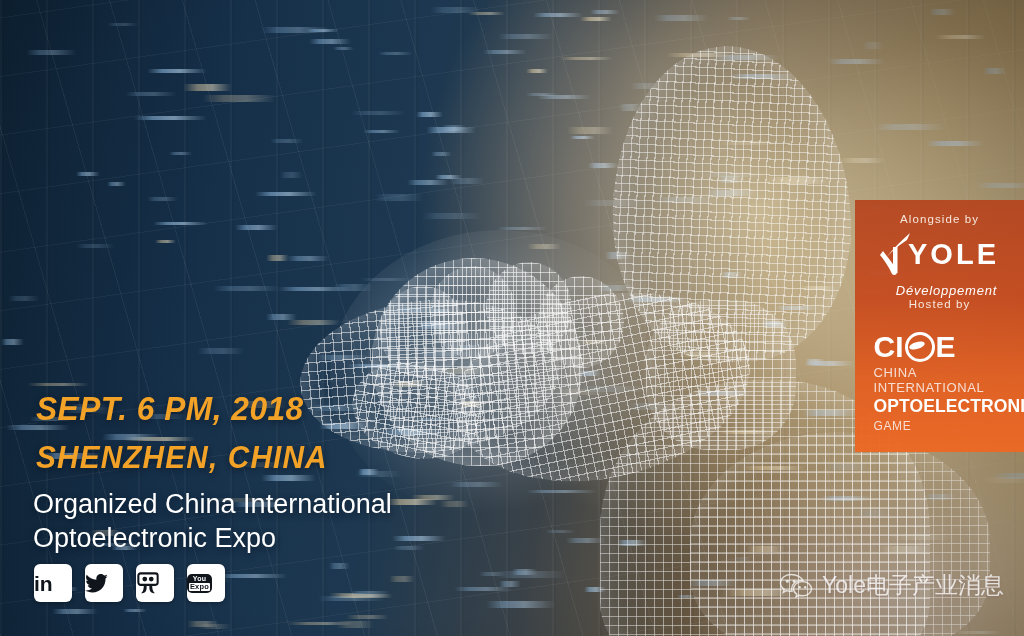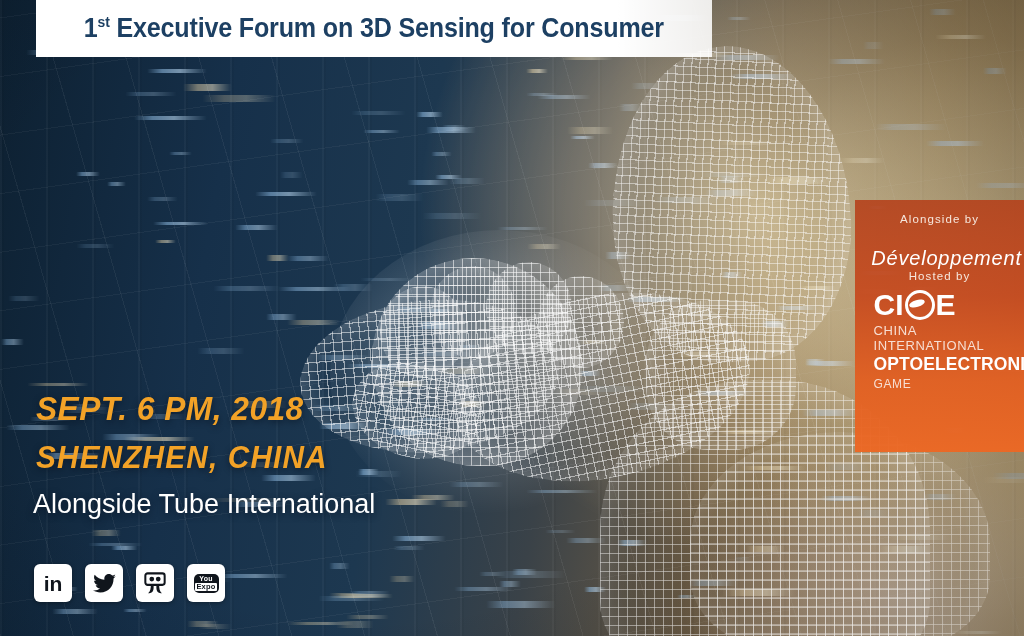--- a/index.html
+++ b/index.html
@@ -199,21 +199,21 @@
   }
 
   
   .social{
     position:absolute;left:34px;top:564px;
     display:flex;gap:13px;
   }
   .soc{
     width:38px;height:38px;border-radius:6px;
     background:#ffffff;
-    display:flex;align-items:center;justify-content:center;
+    display:flex;align-items:center;
     box-shadow:0 1px 4px rgba(0,0,0,.35);
     cursor:pointer;
   }
   .soc-li{
     color:#10151c;font-weight:bold;font-size:21px;
     font-family:"Liberation Sans", sans-serif;
     line-height:1;
   }
   .soc svg{display:block;}
   .yt-box{
@@ -240,26 +240,26 @@
   .yole-logo{margin-top:6px;display:flex;flex-direction:column;align-items:center;}
   .yole-row{display:flex;align-items:center;}
   .yole-swoosh{position:relative;width:34px;height:46px;margin-right:-2px;}
   .yole-swoosh svg{position:absolute;left:0;top:0;}
   .yole-word{
     color:#ffffff;font-weight:bold;font-size:29px;letter-spacing:3px;
     font-family:"Liberation Sans", sans-serif;line-height:1;
     margin-left:-4px;
   }
   .yole-sub{
-    color:#ffffff;font-style:italic;font-size:20px;letter-spacing:.8px;
-    font-family:"Liberation Sans", sans-serif;
-    margin-top:16px;margin-left:14px;
-  }
-  
-  .cioe-logo{margin-top:8px;display:flex;flex-direction:column;align-items:flex-start;width:132px;}
+    color:#ffffff;font-style:italic;font-size:13px;letter-spacing:.8px;
+    font-family:"Liberation Sans", sans-serif;
+    margin-top:6px;margin-left:14px;
+  }
+  
+  .cioe-logo{margin-top:22px;display:flex;flex-direction:column;align-items:flex-start;width:132px;}
   .cioe-row{display:flex;align-items:center;line-height:1;}
   .cioe-word{
     color:#ffffff;font-weight:bold;font-size:30px;letter-spacing:0px;
     font-family:"Liberation Sans", sans-serif;
   }
   .cioe-eye{
     width:24px;height:24px;border-radius:50%;
     border:3.5px solid #ffffff;
     position:relative;margin:0 1px;
     display:inline-block;
@@ -509,29 +509,27 @@
     <div class="mesh forearm"></div>
     <div class="mesh fist"></div>
     <div class="mesh knuckle k1"></div>
     <div class="mesh knuckle k2"></div>
     <div class="mesh knuckle k3"></div>
     <div class="mesh knuckle k4"></div>
     <div class="mesh thumb"></div>
     <div class="fig-light"></div>
   </div>
 
-  <div class="header-bar">
-    <div class="header-title"><span>1</span><sup>st</sup><span> Executive Forum on 3D Sensing for Consumer</span></div>
-  </div>
 
 
   <div class="date-line">SEPT. 6 PM, 2018</div>
   <div class="city-line">SHENZHEN, CHINA</div>
   <div class="alongside">
-    <div>Alongside Tube International</div>
+    <div>Organized China International</div>
+    <div>Optoelectronic Expo</div>
   </div>
 
   <div class="social">
     <div class="soc">
       <span class="soc-li">in</span>
     </div>
     <div class="soc">
       <svg width="23" height="19" viewBox="0 0 24 20" aria-hidden="true">
         <path fill="#10151c" d="M24 2.4c-.9.4-1.8.7-2.8.8 1-.6 1.8-1.6 2.1-2.7-.9.6-2 1-3.1 1.2C19.4.6 18.1 0 16.7 0c-2.7 0-4.9 2.2-4.9 4.9 0 .4 0 .8.1 1.1C7.8 5.8 4.1 3.8 1.7.8c-.4.7-.7 1.6-.7 2.5 0 1.7.9 3.2 2.2 4.1-.8 0-1.6-.2-2.2-.6v.1c0 2.4 1.7 4.4 3.9 4.8-.4.1-.8.2-1.3.2-.3 0-.6 0-.9-.1.6 2 2.4 3.4 4.6 3.4-1.7 1.3-3.8 2.1-6.1 2.1-.4 0-.8 0-1.2-.1 2.2 1.4 4.8 2.2 7.5 2.2 9.1 0 14-7.5 14-14v-.6c1-.7 1.8-1.6 2.5-2.6z"></path>
       </svg>
@@ -550,31 +548,54 @@
         <span>You</span>
         <span class="b">Expo</span>
       </div>
     </div>
   </div>
 
   <div class="sponsor-panel">
     <div class="sp-label">Alongside by</div>
 
     <div class="yole-logo">
+      <div class="yole-row">
+        <span class="yole-swoosh">
+          <svg width="34" height="46" viewBox="0 0 34 46" aria-hidden="true">
+            <path d="M30 2 C20 11, 12 19, 6 27 C10 22, 18 15, 27 9 Z" fill="#ffffff"></path>
+            <path d="M3 20 C8 27, 14 33, 17 41 C17 44, 14 45, 12 43 C9 36, 4 29, 0 24 Z" fill="#ffffff"></path>
+            <rect x="13" y="16" width="4.5" height="26" fill="#ffffff"></rect>
+          </svg>
+        </span>
+        <span class="yole-word">YOLE</span>
+      </div>
       <div class="yole-sub">Développement</div>
     </div>
 
     <div class="sp-label" style="">Hosted by</div>
 
     <div class="cioe-logo">
       <div class="cioe-row">
         <span class="cioe-word">CI</span>
         <span class="cioe-eye"></span>
         <span class="cioe-word">E</span>
       </div>
       <div class="cioe-l1">CHINA INTERNATIONAL</div>
       <div class="cioe-l2">OPTOELECTRONIC</div>
       <div class="cioe-l3">GAME</div>
     </div>
   </div>
 
+  <div class="watermark">
+    <span class="wm-icon">
+      <svg width="34" height="26" viewBox="0 0 34 26" aria-hidden="true">
+        <path d="M12 1.5C6 1.5 1.5 5.3 1.5 9.9c0 2.6 1.5 4.9 3.8 6.4l-1 3 3.4-1.7c1.3.4 2.7.6 4.2.6.4 0 .8 0 1.2-.1-.3-.8-.4-1.6-.4-2.4 0-4.6 4.4-8.3 10-8.3.4 0 .7 0 1.1.1C22.8 4.3 17.9 1.5 12 1.5z" fill="none" stroke="rgba(255,255,255,.92)" stroke-width="1.4"></path>
+        <circle cx="8.4" cy="8.2" r="1.5" fill="rgba(255,255,255,.92)"></circle>
+        <circle cx="15.2" cy="8.2" r="1.5" fill="rgba(255,255,255,.92)"></circle>
+        <path d="M23.5 8.6c-5 0-9 3.2-9 7.1 0 2.2 1.3 4.2 3.3 5.5l-.8 2.6 3-1.5c1.1.3 2.3.5 3.5.5 5 0 9-3.2 9-7.1s-4-7.1-9-7.1z" fill="none" stroke="rgba(255,255,255,.92)" stroke-width="1.4"></path>
+        <circle cx="20.6" cy="14.2" r="1.2" fill="rgba(255,255,255,.92)"></circle>
+        <circle cx="26.2" cy="14.2" r="1.2" fill="rgba(255,255,255,.92)"></circle>
+      </svg>
+    </span>
+    <span class="wm-text">Yole电子产业消息</span>
+  </div>
 
 </div>
 
 </body></html>

